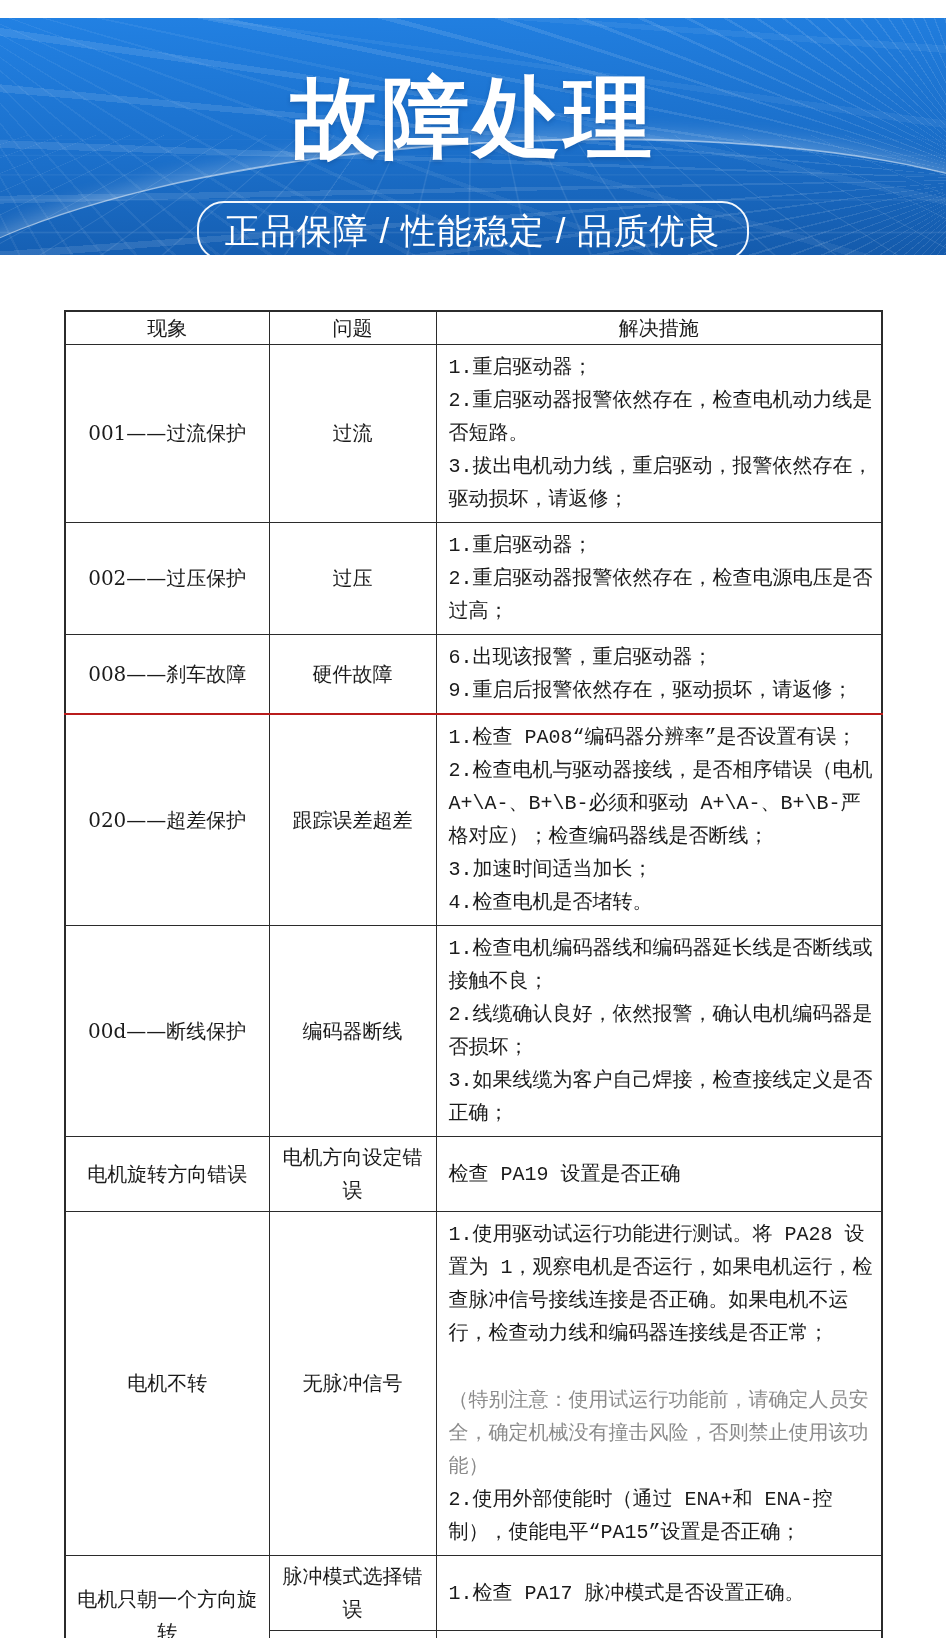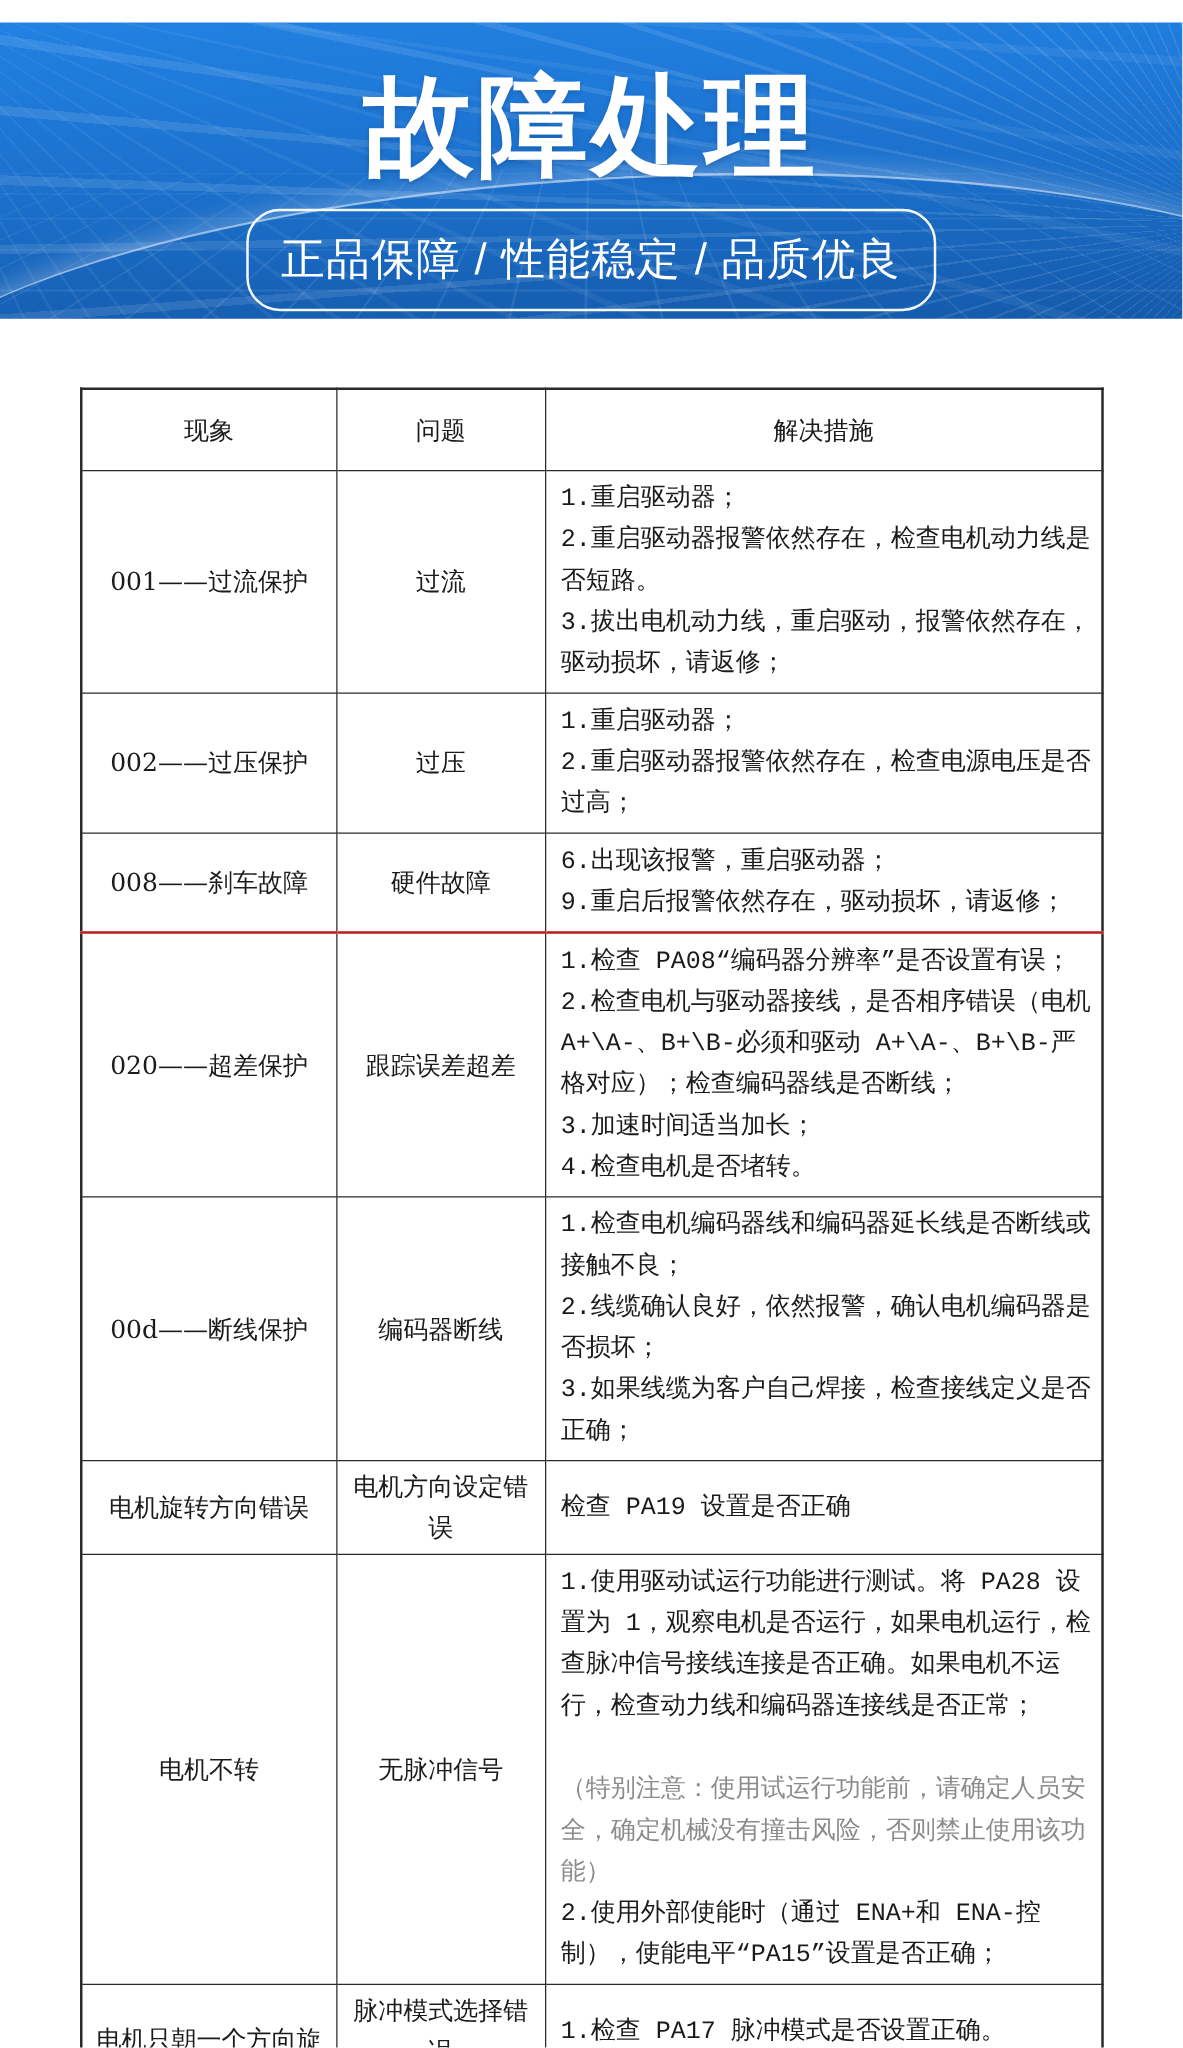--- a/index.html
+++ b/index.html
@@ -36,42 +36,42 @@
   }
   .swoosh{
     position:absolute;left:-12%;top:52%;width:130%;height:340px;
     border-radius:50%;
     border-top:2px solid rgba(255,255,255,0.55);
     box-shadow:0 -6px 18px rgba(255,255,255,0.25);
     transform:rotate(-3deg);
     pointer-events:none;
   }
   .banner-title{
-    position:relative;margin:0;padding-top:36px;
+    position:relative;margin:17px;padding-top:36px;
     font-family:"Liberation Sans", sans-serif;font-weight:bold;
     font-size:88px;line-height:1.06;letter-spacing:3px;
     text-shadow:0 2px 4px rgba(0,40,90,0.25);
   }
   .subtitle-pill{
     position:relative;display:inline-block;margin-top:20px;
     border:2px solid rgba(255,255,255,0.95);border-radius:27px;
-    padding:18px 26px;
+    padding:7px 26px;
     font-family:"Liberation Sans", sans-serif;
     font-size:35px;letter-spacing:1px;line-height:1.2;
   }
   
   .fault-table{
     margin:55px 0 0 64px;width:817px;
     border-collapse:collapse;table-layout:fixed;
     border:2px solid #2b2b2b;
     color:#1b1b1b;font-size:20px;
   }
   .fault-table th,.fault-table td{border:1px solid #2b2b2b;}
   .fault-table th{
-    font-weight:normal;height:32px;font-size:20px;padding:16px;
+    font-weight:normal;height:32px;font-size:20px;padding:0;
     text-align:center;vertical-align:middle;
   }
   td.c1,td.c2{
     text-align:center;vertical-align:middle;
     padding:4px 9px;line-height:33px;
   }
   td.c3{
     text-align:left;vertical-align:middle;
     padding:6px 8px 6px 12px;line-height:33px;
   }

